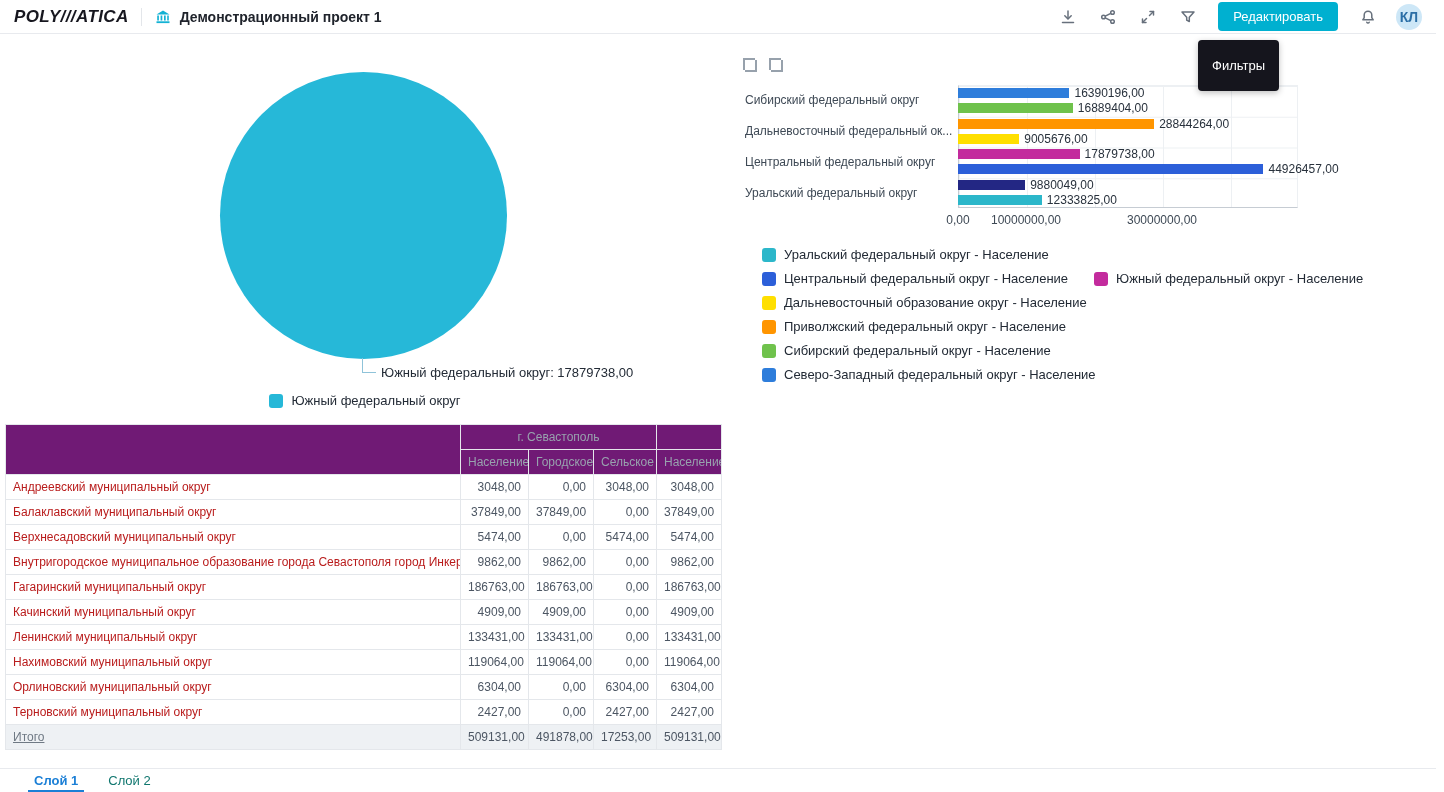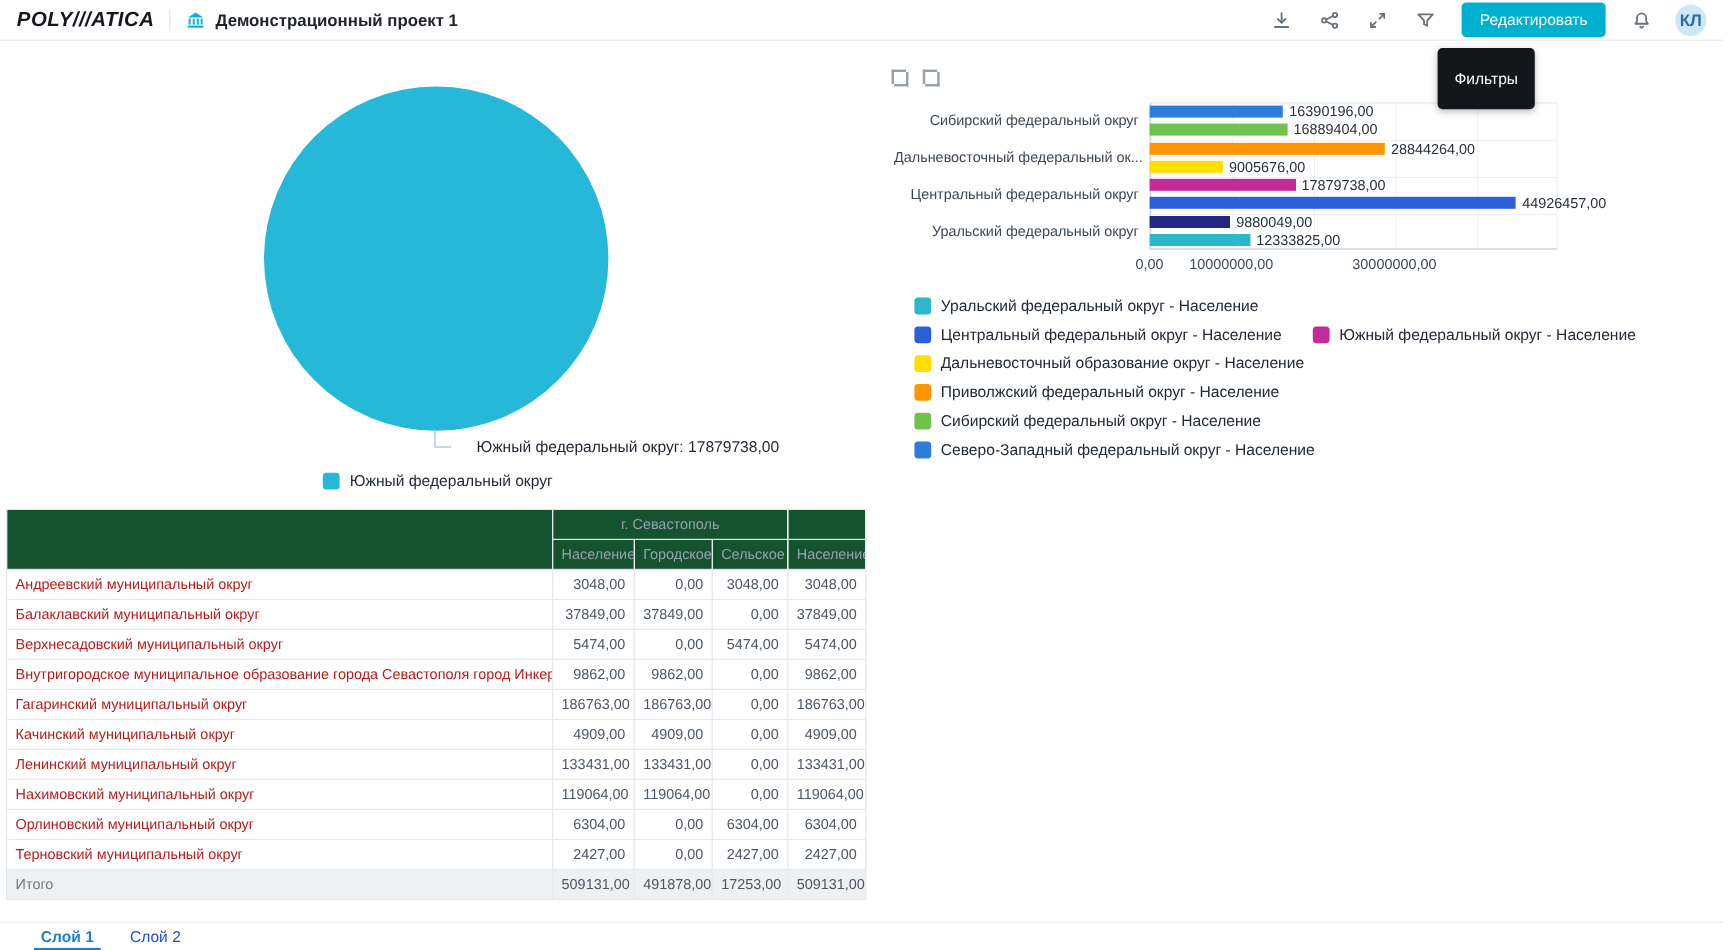--- a/index.html
+++ b/index.html
@@ -23,70 +23,70 @@
 
   
   .tooltip { position:absolute; left:1198px; top:40px; background:#15151d; color:#fff; font-size:13px;
     padding:18px 14px; border-radius:4px; z-index:40; box-shadow:0 2px 6px rgba(0,0,0,.25); white-space:nowrap; }
 
   
   .pie-circle { position:absolute; left:220px; top:72px; width:287px; height:287px; border-radius:50%;
     cursor:pointer; }
   .callout-v { position:absolute; left:362px; top:358px; width:1px; height:14px; background:#8fc3d9; }
   .callout-h { position:absolute; left:362px; top:372px; width:14px; height:1px; background:#8fc3d9; }
-  .callout-text { position:absolute; left:397px; top:365px; font-size:13px; color:#232b36; white-space:nowrap; }
+  .callout-text { position:absolute; left:381px; top:365px; font-size:13px; color:#232b36; white-space:nowrap; }
   .pie-legend { position:absolute; left:0; top:393px; width:730px; display:flex; justify-content:center;
     align-items:center; gap:8px; }
   .sw { width:14px; height:14px; border-radius:3px; display:inline-block; flex:none; }
   .pie-legend .lbl { font-size:13px; color:#232b36; }
 
   
   .table-wrap { position:absolute; left:5px; top:424px; width:716px; }
   table { border-collapse:collapse; width:100%; font-size:12px; table-layout:fixed; }
   th,td { border:1px solid #e4e7eb; padding:4px 7px; height:25px; overflow:hidden; white-space:nowrap; }
-  th { color:#98a2ae; font-weight:400; background:#14532d; text-align:center; }
+  th { color:#98a2ae; font-weight:400; background:#701a75; text-align:center; }
   td.c-lbl { color:#b91c1c; text-align:left; }
   td.c-num { color:#4c5663; text-align:right; }
   tfoot tr { background:#eef1f4; }
-  tfoot td.c-lbl { color:#6f7984; }
+  tfoot td.c-lbl { color:#6f7984;text-decoration:underline; }
 
   
   .tools { position:absolute; left:742px; top:57px; display:flex; gap:10px; }
   .crop-icon { width:16px; height:16px; position:relative; cursor:pointer; }
   .crop-icon::before { content:""; position:absolute; left:1px; top:1px; width:10px; height:10px;
     border-left:2px solid #97a1ac; border-top:2px solid #97a1ac; }
   .crop-icon::after { content:""; position:absolute; right:1px; bottom:1px; width:10px; height:10px;
     border-right:2px solid #97a1ac; border-bottom:2px solid #97a1ac; }
 
   .bar-chart { position:absolute; left:745px; top:85px; width:620px; }
   .plot-bg { position:absolute; left:213px; top:0; width:340px; height:123px;
     border-left:1px solid #c6ccd3; border-bottom:1px solid #c6ccd3;
     border-right:1px solid #edf0f3; border-top:1px solid #edf0f3;
     background-image:linear-gradient(to right,#edf0f3 1px,transparent 1px),
                      linear-gradient(to bottom,#edf0f3 1px,transparent 1px);
     background-size:68px 30.75px; }
   .bgroup { display:flex; height:30.75px; position:relative; }
-  .cat-label { width:213px; padding-right:9px; text-align:right; font-size:12px; color:#3e4955;
+  .cat-label { width:213px; padding-right:9px; font-size:12px; color:#3e4955;
     align-self:center; white-space:nowrap; }
   .bars { width:340px; display:flex; flex-direction:column; justify-content:center; gap:5px; }
   .bar-row { display:flex; align-items:center; height:10px; }
   .bar { height:10px; flex:none; cursor:pointer; }
   .bar-val { font-size:12px; color:#28313c; margin-left:5px; white-space:nowrap; }
   .bar-ticks { position:absolute; left:213px; top:128px; width:340px; height:16px; }
   .tick { position:absolute; transform:translateX(-50%); font-size:12px; color:#3e4955; white-space:nowrap; }
 
   .bar-legend { position:absolute; left:762px; top:247px; display:flex; flex-direction:column; gap:9px; }
   .lg-row { display:flex; gap:26px; }
   .lg-item { display:flex; align-items:center; gap:8px; font-size:13px; color:#222a35; cursor:pointer; white-space:nowrap; }
 
   
   .app-footer { position:absolute; left:0; bottom:0; width:100%; height:24px; background:#fff;
     border-top:1px solid #e8eaee; display:flex; align-items:stretch; padding-left:28px; z-index:10; }
   .tab { font-size:13px; display:flex; align-items:center; padding:0 6px; margin-right:18px;
-    color:#1d4ed8; cursor:pointer; }
+    color:#0f766e; cursor:pointer; }
   .tab.active { color:#1b7fd6; font-weight:bold; box-shadow:inset 0 -2px 0 #1b7fd6; }
 </style>
 </head>
 <body>
 
 <div class="page">
 
   <header class="app-header">
     <div class="logo">POLY///ATICA</div>
     <div class="hdr-div"></div>

